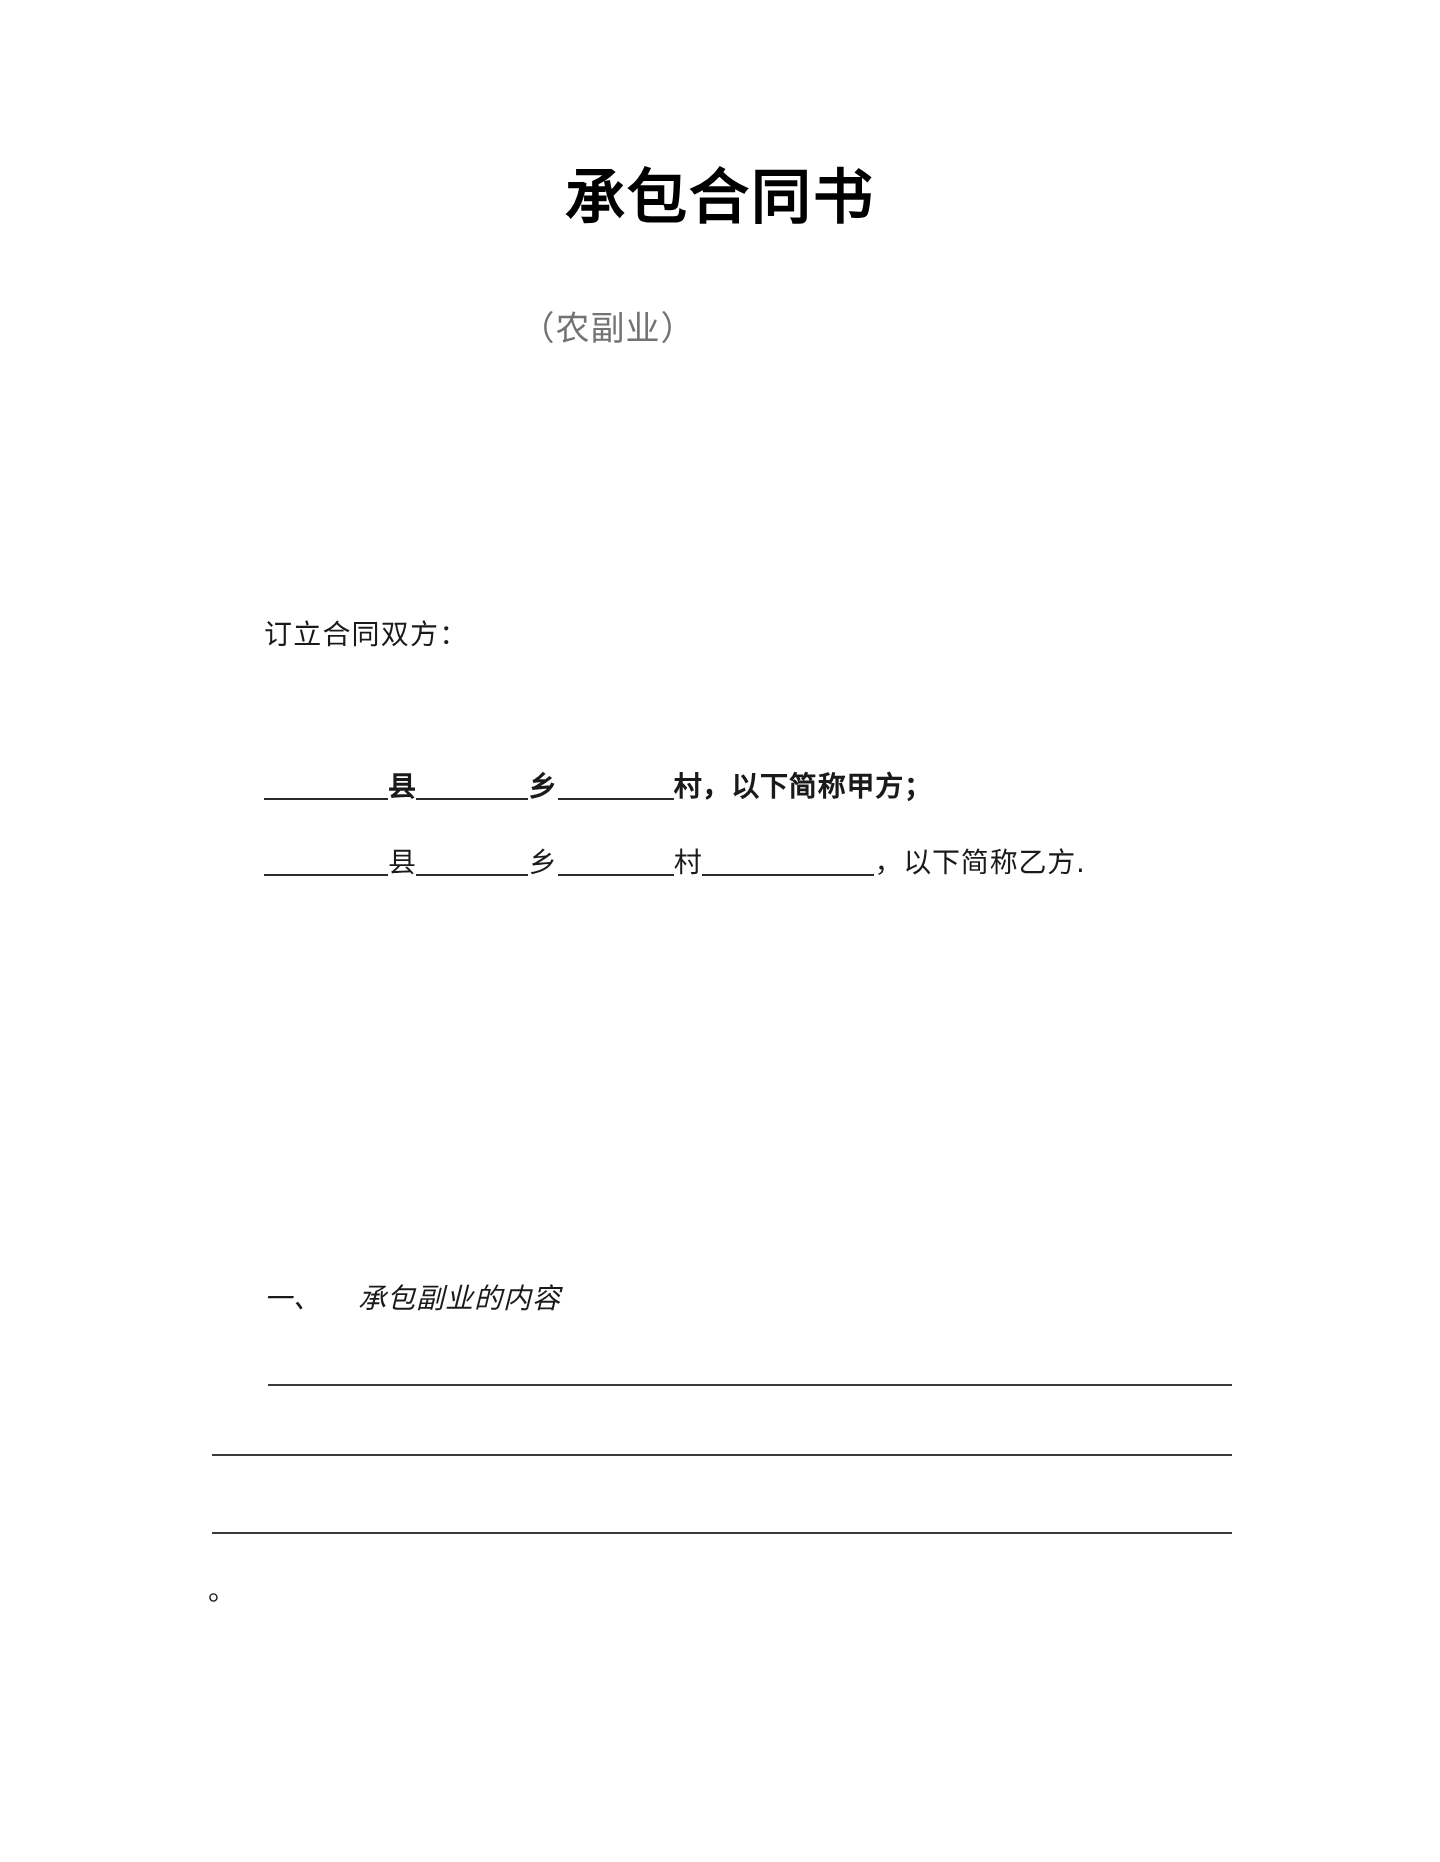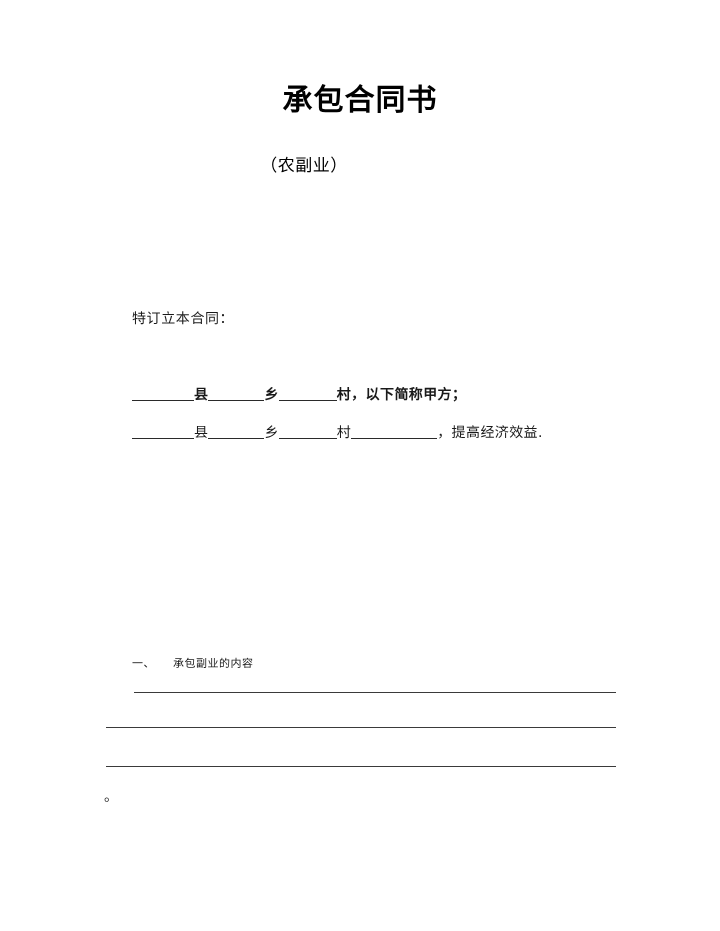--- a/index.html
+++ b/index.html
@@ -37,21 +37,21 @@
   .doc-subtitle {
     position: absolute;
     left: 0;
     top: 152px;
     width: 608px;
     text-align: center;
     font-size: 17px;
     font-weight: normal;
     line-height: 26px;
     letter-spacing: 0.5px;
-    color: #000000;
+    color: #737373;
   }
 
   
   .body-block {
     position: absolute;
     left: 104px;
     width: 514px;
   }
   .lead-line {
     top: 306px;
@@ -84,25 +84,26 @@
   .para {
     top: 486px;
     font-size: 14px;
     line-height: 38px;
     text-indent: 28px;
     text-align: justify;
     letter-spacing: 0.5px;
   }
 
   .section-heading {
-    top: 652px;
-    font-size: 11px;
+    top: 638px;
+    font-size: 14px;
     line-height: 24px;
     text-indent: 28px;
     letter-spacing: 0.5px;
+    font-style: italic;
   }
   .section-heading .num-sep { display: inline-block; width: 18px; }
 
   
   .fill-rule {
     position: absolute;
     border-bottom: 1px solid #3a3a3a;
     height: 0;
   }
   .fill-rule.r1 { left: 134px; width: 482px; top: 692px; }
@@ -120,28 +121,28 @@
 </style>
 </head>
 <body>
 
 <div class="page">
 
   <div class="doc-title">承包合同书</div>
 
   <div class="doc-subtitle">（农副业）</div>
 
-  <div class="body-block lead-line">特订立本合同：</div>
+  <div class="body-block lead-line">订立合同双方：</div>
 
   <div class="body-block party-line one">
     <span class="indent"></span><span class="blank w1"></span><span>县</span><span class="blank w2"></span><span>乡</span><span class="blank w3"></span><span>村</span><span>，以下简称甲方；</span>
   </div>
 
   <div class="body-block party-line two">
-    <span class="indent"></span><span class="blank w1"></span><span>县</span><span class="blank w2"></span><span>乡</span><span class="blank w3"></span><span>村</span><span class="blank w4"></span><span>，提高经济效益.</span>
+    <span class="indent"></span><span class="blank w1"></span><span>县</span><span class="blank w2"></span><span>乡</span><span class="blank w3"></span><span>村</span><span class="blank w4"></span><span>，以下简称乙方.</span>
   </div>
 
 
   <div class="body-block section-heading">
     <span>一、</span><span class="num-sep"></span><span>承包副业的内容</span>
   </div>
 
   <div class="fill-rule r1"></div>
   <div class="fill-rule r2"></div>
   <div class="fill-rule r3"></div>

